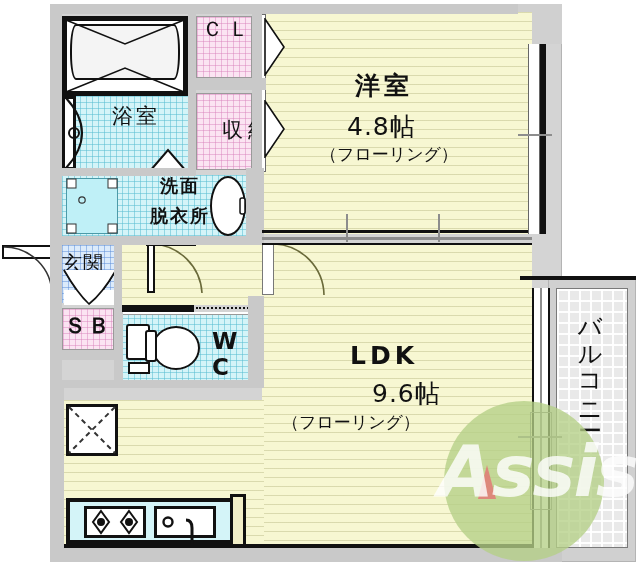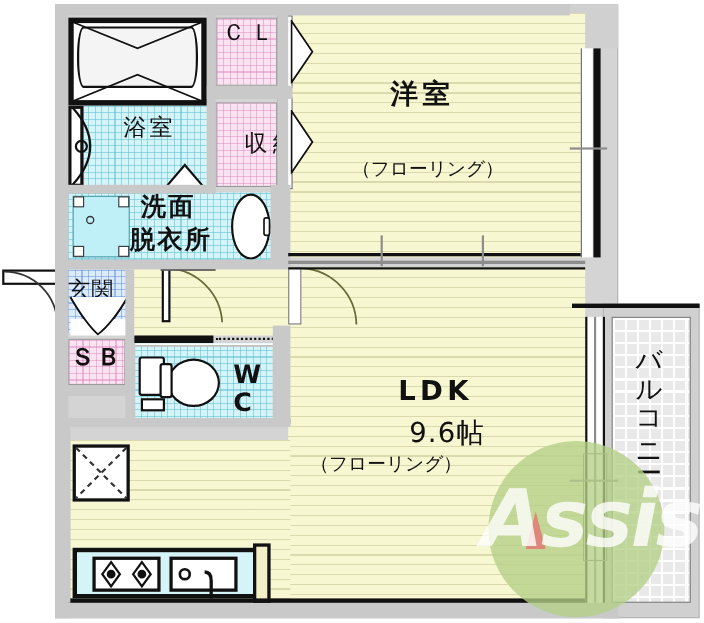--- a/index.html
+++ b/index.html
@@ -53,21 +53,21 @@
   
   .lbl{position:absolute;color:#111;white-space:nowrap;line-height:1.08;}
   .lbl-room{font-size:25px;letter-spacing:4px;font-weight:700;}
   .lbl-size{font-size:25px;letter-spacing:1px;}
   .lbl-mat{font-size:17px;letter-spacing:0px;}
   .lbl-sm{font-size:21px;letter-spacing:3px;font-weight:500;}
   .lbl-cl{font-size:21px;letter-spacing:5px;font-weight:500;}
   .lbl-wc{font-size:23px;font-weight:700;line-height:1.0;letter-spacing:1px;}
   .lbl-sb{font-size:22px;font-weight:700;letter-spacing:2px;}
   .lbl-vert{font-size:24px;letter-spacing:2px;writing-mode:vertical-rl;text-orientation:upright;font-weight:500;}
-  .lbl-wash{font-size:23px;letter-spacing:2px;font-weight:600;text-align:center;}
+  .lbl-wash{font-size:18px;letter-spacing:2px;font-weight:600;text-align:center;margin-left:32px;}
   .fix2{border:2px solid #111;background:#fff;}
 
   
   #wm{position:absolute;left:434px;top:393px;width:192px;height:170px;pointer-events:none;}
   #wm .circ{position:absolute;left:10px;top:8px;width:160px;height:160px;border-radius:50%;
             background:#b5cf86;opacity:.78;}
   #wm .word{position:absolute;left:4px;top:36px;font-size:72px;font-style:italic;font-weight:700;
             color:#ffffff;opacity:.80;letter-spacing:-2px;font-family:"DejaVu Sans",sans-serif;}
   #wm .tri{position:absolute;left:44px;top:72px;width:0;height:0;
            border-left:9px solid transparent;border-right:9px solid transparent;
@@ -270,19 +270,20 @@
   <div class="abs line-gray" style="left:518px;top:436px;width:44px;height:2px;"></div>
   <div class="abs" style="left:530px;top:412px;width:22px;height:98px;border:1px solid #7a7a7a;"></div>
 
   <div id="wm">
     <div class="circ"></div>
     <div class="tri"></div>
     <div class="word">Assist</div>
   </div>
 
   <div class="lbl lbl-room" style="left:355px;top:72px;">洋室</div>
+  <div class="lbl lbl-size" style="left:347px;top:113px;">4.8帖</div>
   <div class="lbl lbl-mat" style="left:320px;top:145px;">（フローリング）</div>
 
-  <div class="lbl lbl-room" style="left:350px;top:342px;margin-left:12px;">LDK</div>
+  <div class="lbl lbl-room" style="left:350px;top:342px;">LDK</div>
   <div class="lbl lbl-size" style="left:342px;top:380px;margin-left:30px;">9.6帖</div>
   <div class="lbl lbl-mat" style="left:282px;top:413px;">（フローリング）</div>
 
 </div>
 
 </body></html>

